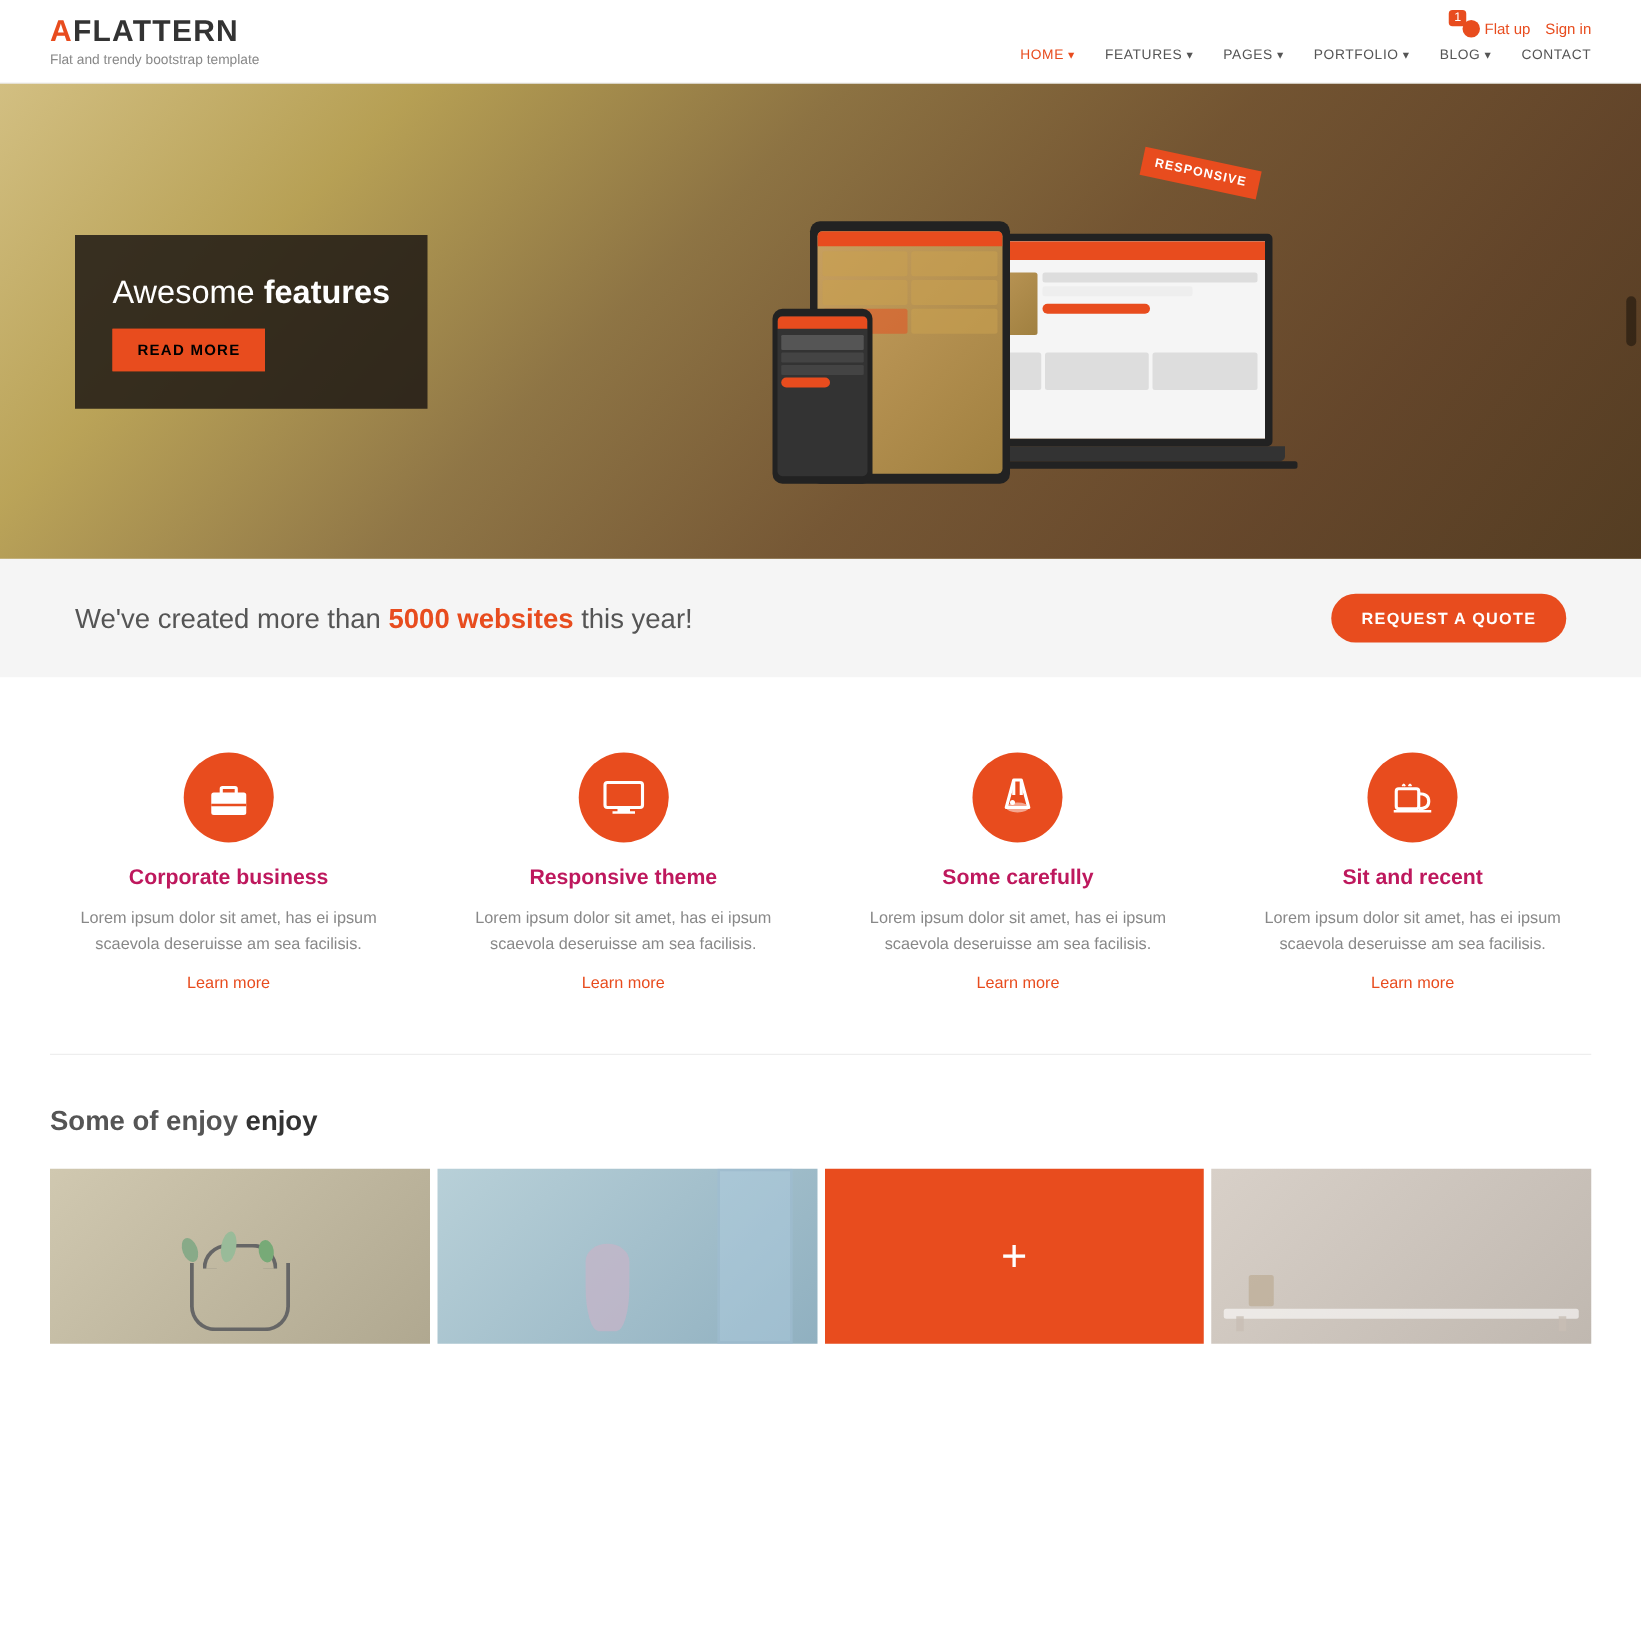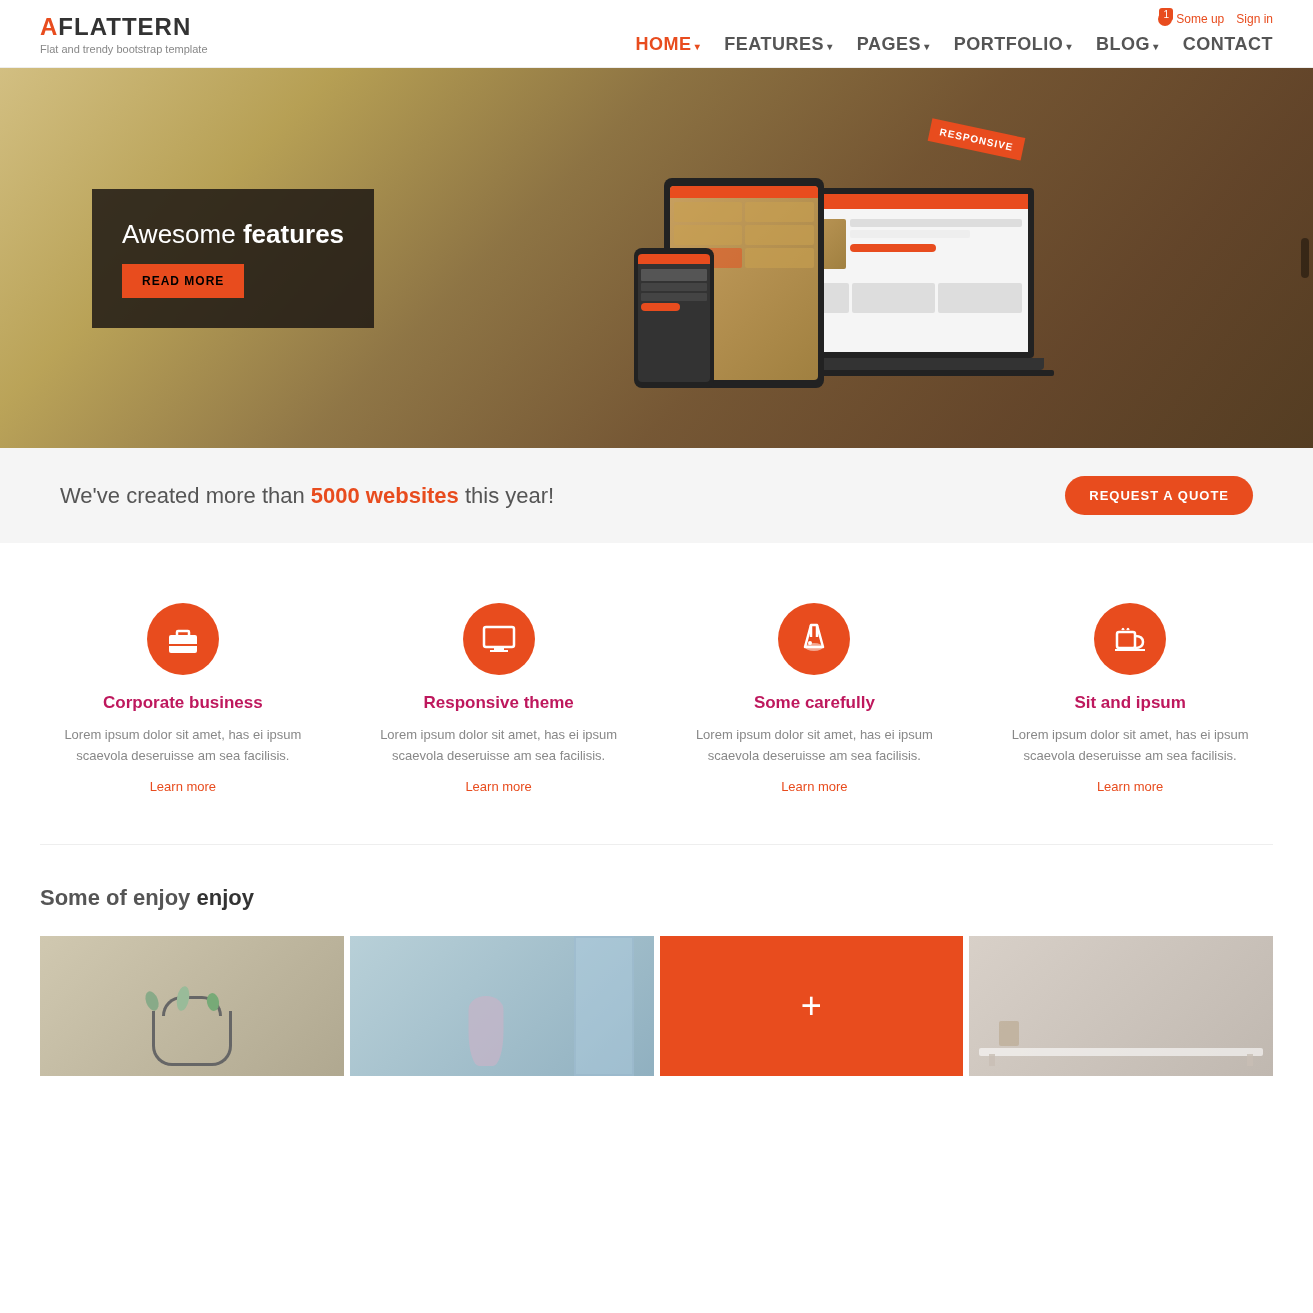--- a/index.html
+++ b/index.html
@@ -33,22 +33,22 @@
       color: #fff;
       font-size: 10px;
       border-radius: 3px;
       padding: 1px 4px;
       position: absolute;
       top: 8px;
       right: 140px;
     }
     nav { display: flex; align-items: center; gap: 24px; }
     .nav-item {
-      font-size: 18px;
-      font-weight: 700;
+      font-size: 11px;
+      font-weight: 400;
       color: #555;
       cursor: pointer;
       text-transform: uppercase;
       letter-spacing: 0.5px;
       text-align: center;
     }
     .nav-item.active { color: #e84c1e; }
     .nav-item.has-arrow::after { content: ' ▾'; font-size: 10px; }
 
     
@@ -72,21 +72,20 @@
       height: 100%;
       padding: 0 60px;
       gap: 60px;
     }
     .hero-text-box {
       background: rgba(30,25,20,0.85);
       color: #fff;
       padding: 30px 30px 30px 30px;
       max-width: 340px;
       min-width: 280px;
-      margin-left: 32px;
     }
     .hero-title { font-size: 26px; font-weight: normal; margin-bottom: 14px; }
     .hero-title strong { font-weight: bold; }
     .hero-desc { font-size: 13px; line-height: 1.6; color: #ccc; margin-bottom: 20px; }
     .hero-btn {
       background: #e84c1e;
       color: #000000;
       border: 2px solid #e84c1e;
       padding: 8px 18px;
       font-size: 12px;
@@ -305,21 +304,21 @@
     <div class="logo-text">
       <span class="logo-a">A</span><span>FLATTERN</span>
     </div>
     <div class="logo-sub">Flat and trendy bootstrap template</div>
   </div>
   <div class="header-right">
     <div class="auth-links">
       <span class="notification-badge">1</span>
       <a class="auth-link">
         <span class="user-icon"></span>
-        <span>Some up</span>
+        <span>Flat up</span>
       </a>
       <a class="auth-link">Sign in</a>
     </div>
     <nav>
       <span class="nav-item active has-arrow">HOME</span>
       <span class="nav-item has-arrow">FEATURES</span>
       <span class="nav-item has-arrow">PAGES</span>
       <span class="nav-item has-arrow">PORTFOLIO</span>
       <span class="nav-item has-arrow">BLOG</span>
       <span class="nav-item">CONTACT</span>
@@ -457,21 +456,21 @@
       <div class="feature-icon-circle">
 
         <svg width="34" height="30" viewBox="0 0 34 30" fill="white">
           <rect x="4" y="8" width="18" height="16" rx="2" fill="none" stroke="white" stroke-width="2.5"></rect>
           <path d="M22 12 Q30 12 30 18 Q30 24 22 24" fill="none" stroke="white" stroke-width="2.5"></path>
           <line x1="2" y1="26" x2="32" y2="26" stroke="white" stroke-width="2"></line>
           <path d="M9 6 Q10 3 11 6" fill="none" stroke="white" stroke-width="1.5"></path>
           <path d="M14 6 Q15 3 16 6" fill="none" stroke="white" stroke-width="1.5"></path>
         </svg>
       </div>
-      <h3 class="feature-title">Sit and ipsum</h3>
+      <h3 class="feature-title">Sit and recent</h3>
       <p class="feature-desc">Lorem ipsum dolor sit amet, has ei ipsum scaevola deseruisse am sea facilisis.</p>
       <a class="feature-link">Learn more</a>
     </div>
 
   </div>
 </section>
 
 <hr class="features-divider">
 
 <section class="recent-works">

